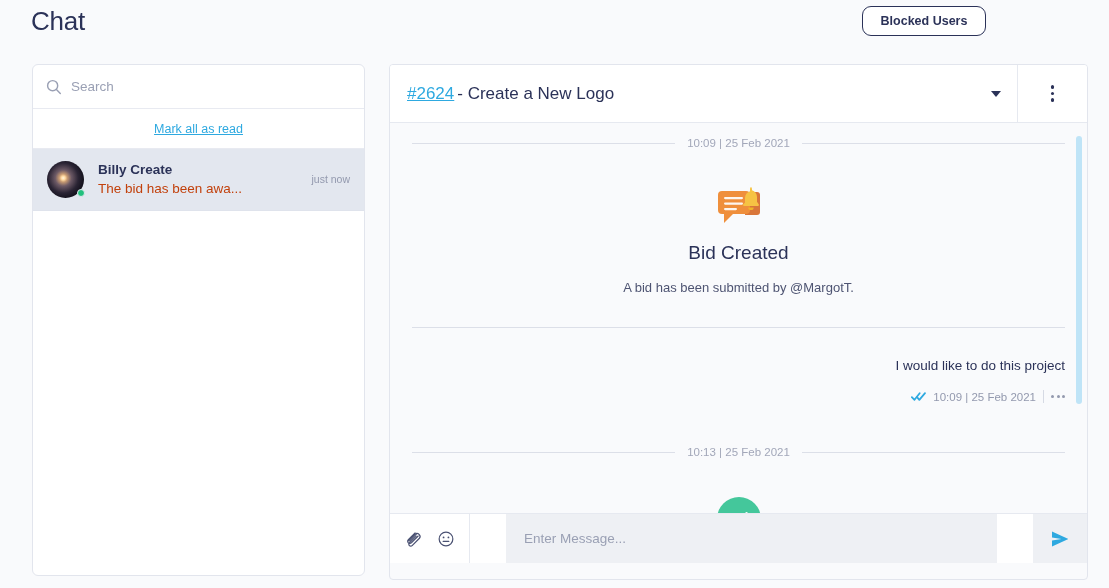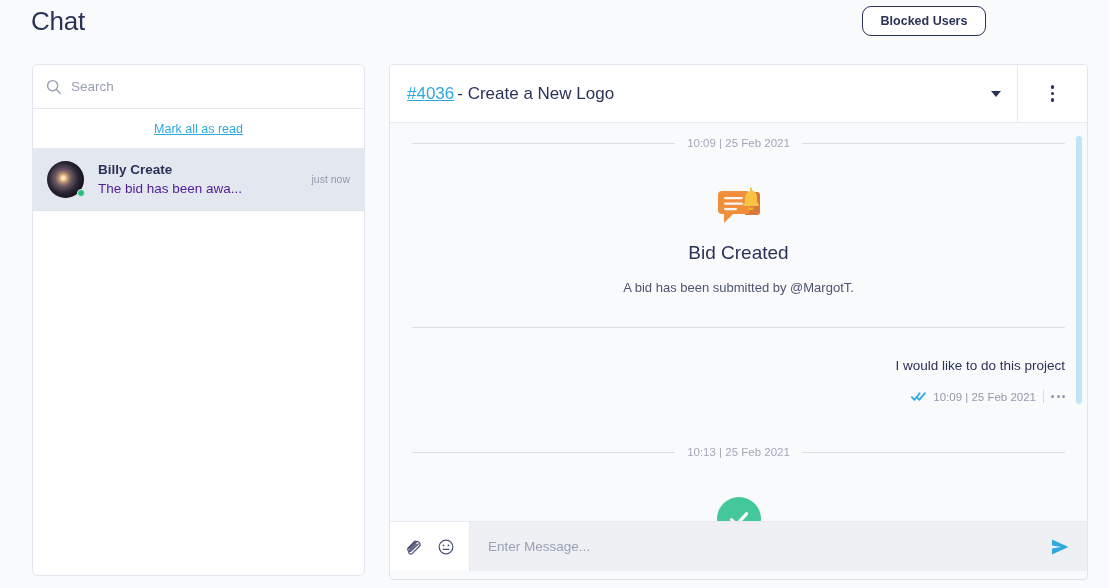--- a/index.html
+++ b/index.html
@@ -75,21 +75,21 @@
     overflow: hidden;
   }
   .status-dot {
     position: absolute; right: -1px; bottom: 1px;
     width: 8px; height: 8px; border-radius: 50%;
     background: #22c07d; border: 1.5px solid #e3e7ef;
   }
   .conv-text { flex: 1 1 auto; margin-left: 14px; min-width: 0; }
   .conv-name { font-size: 13.5px; font-weight: bold; color: #2b3258; line-height: 18px; }
   .conv-preview {
-    font-size: 13.5px; color: #4c1d95; line-height: 19px;
+    font-size: 13.5px; color: #c2410c; line-height: 19px;
     white-space: nowrap; overflow: hidden; text-overflow: ellipsis;
   }
   .conv-time { font-size: 10.5px; color: #9399ae; flex: 0 0 auto; align-self: flex-start; margin-top: 24px; }
 
   
   .chat-panel {
     position: absolute; left: 389px; top: 64px;
     width: 699px; height: 516px;
     background: #f9fafc;
     border: 1px solid #e2e5ed;
@@ -161,23 +161,23 @@
   .scroll-track {
     position: absolute; right: 5px; top: 13px; width: 6px; height: 382px;
   }
   .scroll-thumb {
     position: absolute; left: 0; top: 0; width: 6px; height: 268px;
     border-radius: 3px; background: #bfe4f7; cursor: pointer;
   }
 
   
   .composer {
-    position: absolute; left: 0; bottom: 8px; width: 100%; height: 50px;
+    position: absolute; left: 0; bottom: 16px; width: 100%; height: 50px;
     background: #ffffff; border-top: 1px solid #e6e9f0;
-    display: flex; align-items: flex-start;
+    display: flex; align-items: flex-start; gap: 36px;
   }
   .composer-tools {
     width: 80px; height: 100%; display: flex; align-items: center;
     justify-content: center; gap: 14px; border-right: 1px solid #e6e9f0;
   }
   .tool-icon { width: 18px; height: 18px; cursor: pointer; }
   .composer-field {
     flex: 1 1 auto; height: 100%; background: #eef0f4;
     display: flex; align-items: center; padding: 0 18px;
   }
@@ -224,21 +224,21 @@
     </div>
     <div class="conv-time">just now</div>
   </div>
 
 </div>
 
 <div class="chat-panel">
 
   <div class="chat-header">
     <div class="chat-header-main">
-      <span class="ticket-link">#4036</span>
+      <span class="ticket-link">#2624</span>
       <span class="ticket-title">- Create a New Logo</span>
       <span class="caret-down"></span>
     </div>
     <div class="kebab-btn">
       <i></i>
         <i></i>
         <i></i>
     </div>
   </div>
 

